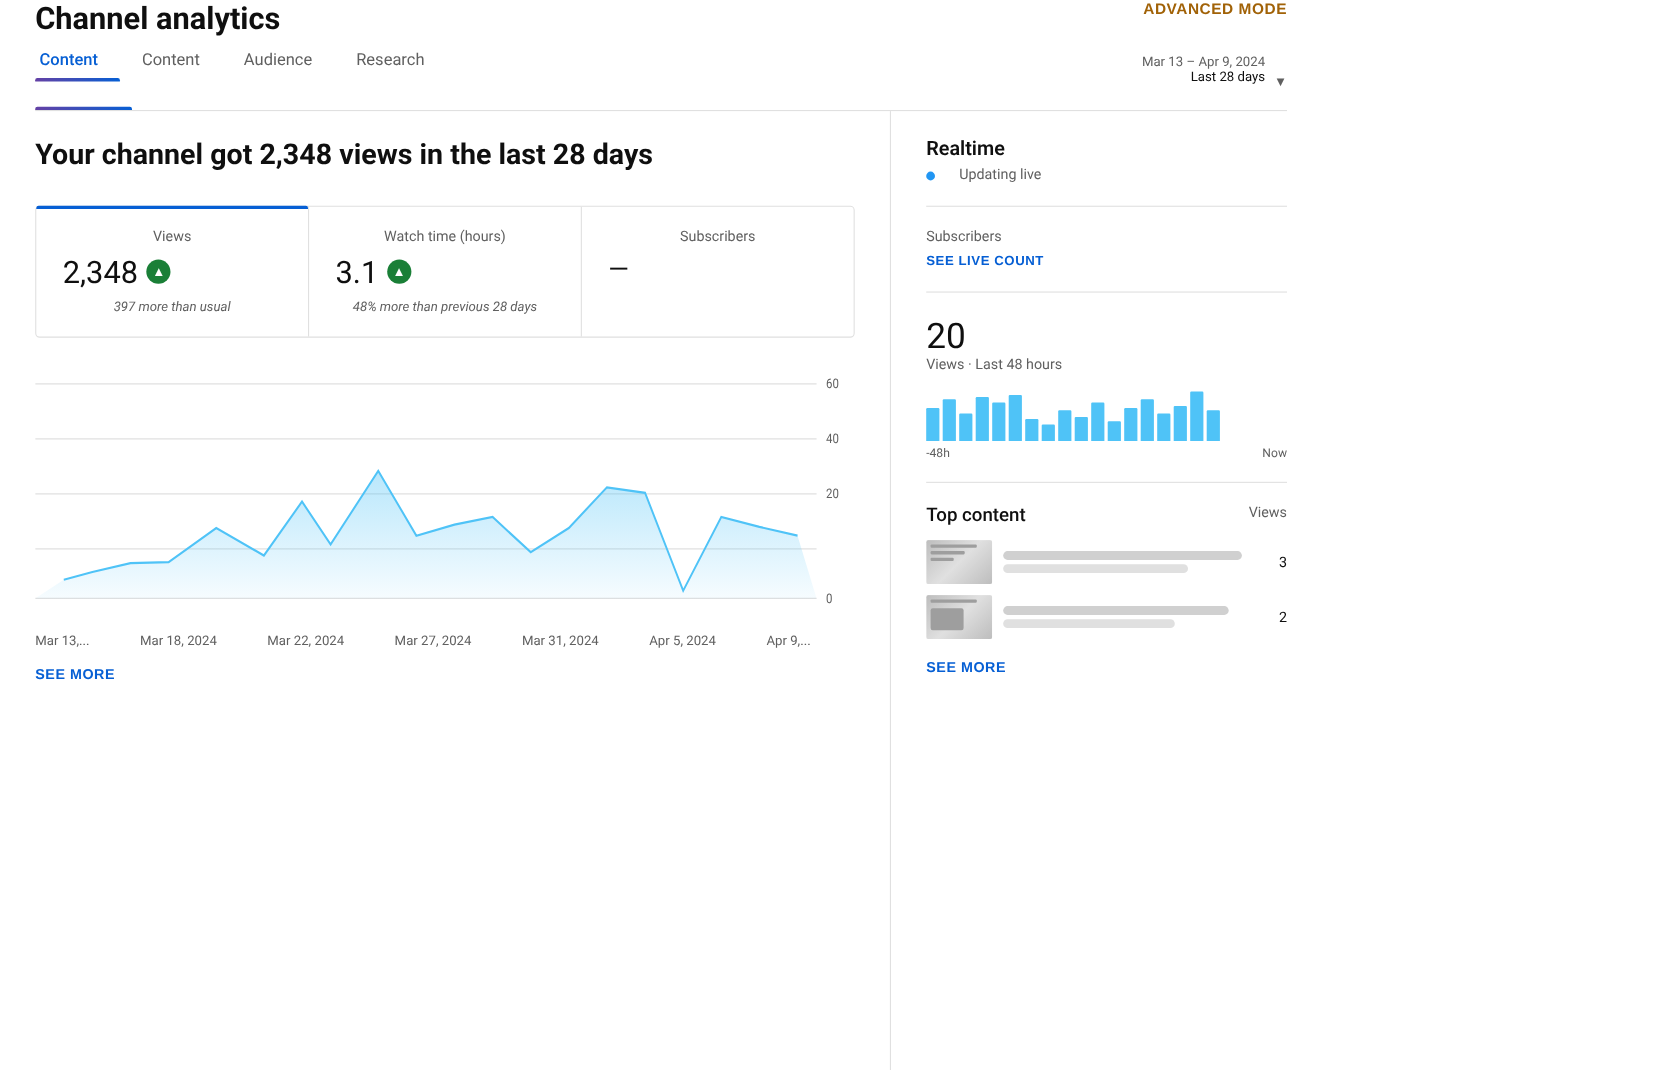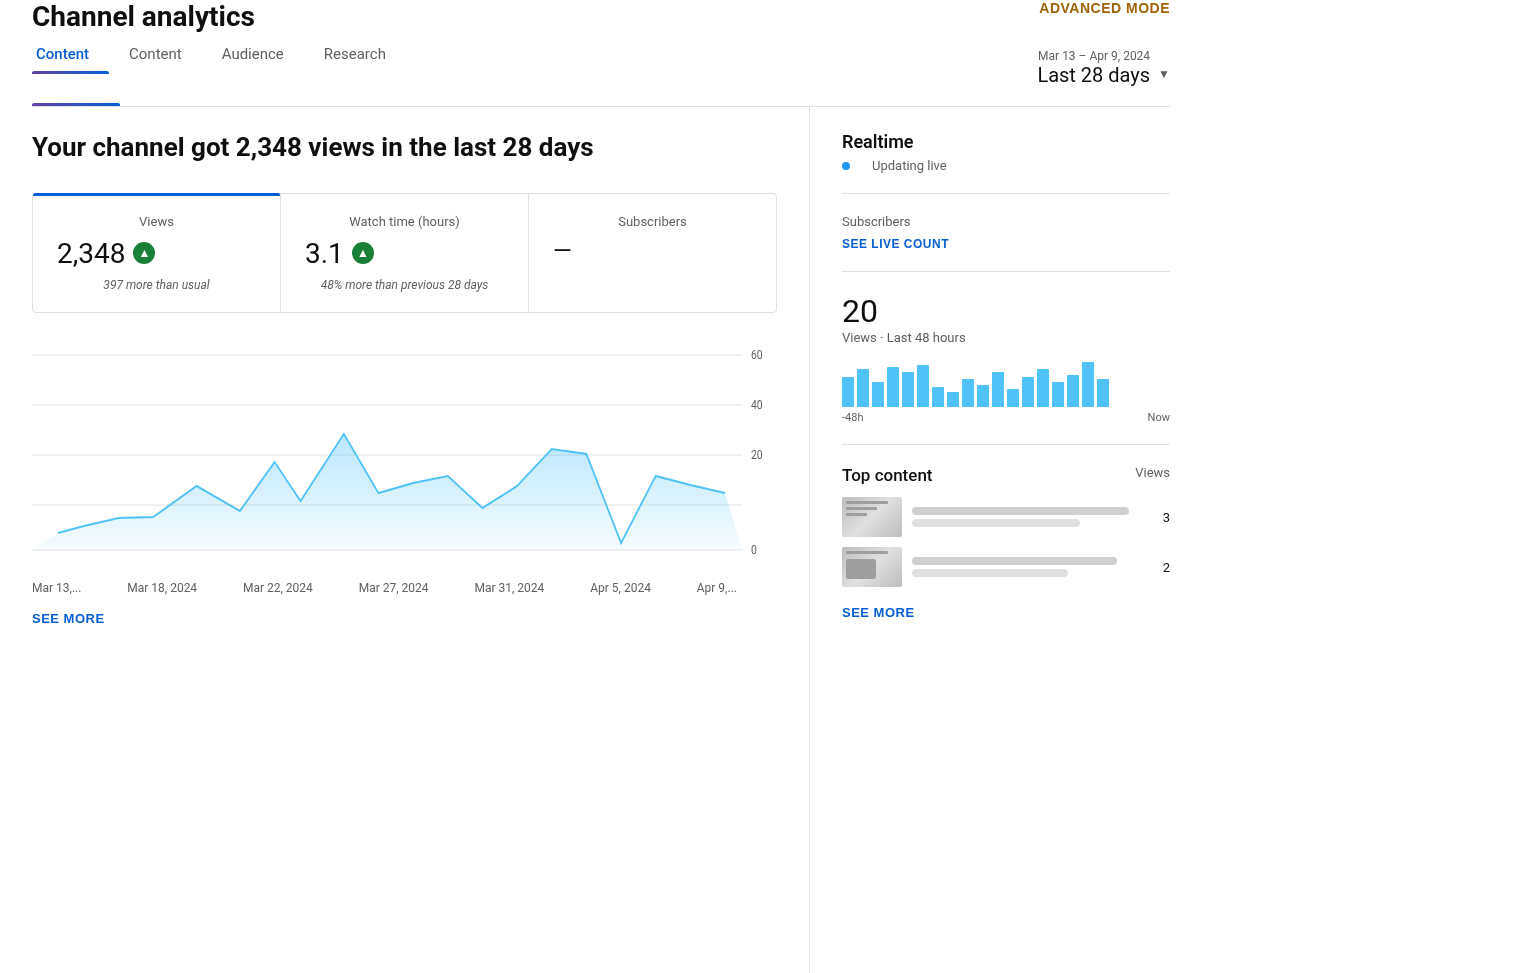--- a/index.html
+++ b/index.html
@@ -19,21 +19,21 @@
     .main-content { display: flex; gap: 0; flex: 1; }
 
     
     .left-panel { flex: 1; padding: 24px 32px 24px 0; border-right: 1px solid #e0e0e0; }
 
     
     .right-panel { width: 360px; padding: 0 0 24px 32px; }
     .date-range-section { display: flex; align-items: flex-start; justify-content: flex-end; padding: 16px 0 20px 0; gap: 8px; }
     .date-range-text { text-align: right; }
     .date-range-label { font-size: 12px; color: #606060; }
-    .date-range-value { font-size: 20px; font-weight: 400; color: #0f0f0f; }
+    .date-range-value { font-size: 12px; font-weight: 400; color: #0f0f0f; }
     .dropdown-arrow { color: #606060; font-size: 12px; margin-top: 18px; }
 
     
     .headline { font-size: 26px; font-weight: 700; margin-bottom: 28px; color: #0f0f0f; line-height: 1.3; }
 
     
     .stats-cards { display: flex; border: 1px solid #e0e0e0; border-radius: 4px; margin-bottom: 32px; }
     .stat-card { flex: 1; padding: 20px 24px; border-right: 1px solid #e0e0e0; position: relative; }
     .stat-card:last-child { border-right: none; }
     .stat-card.active::before { content: ''; position: absolute; top: -1px; left: 0; right: 0; height: 3px; background: #065fd4; border-radius: 2px 2px 0 0; }

